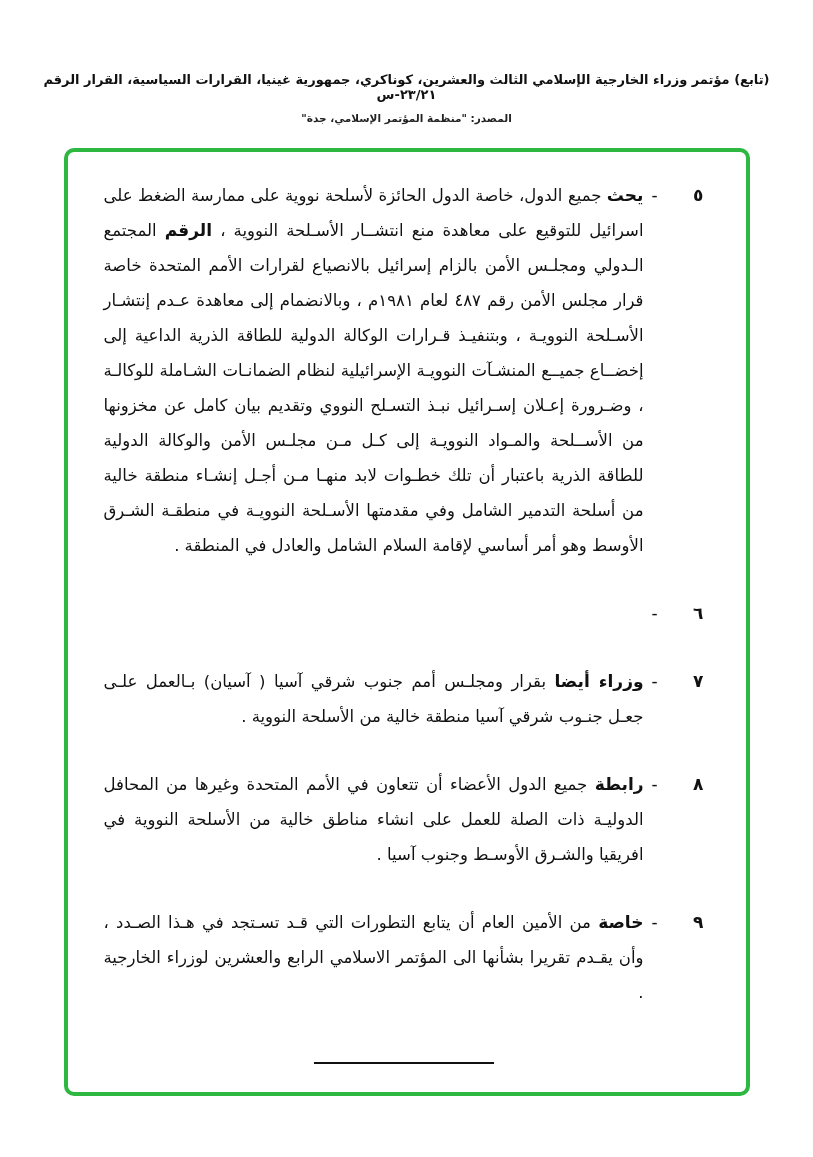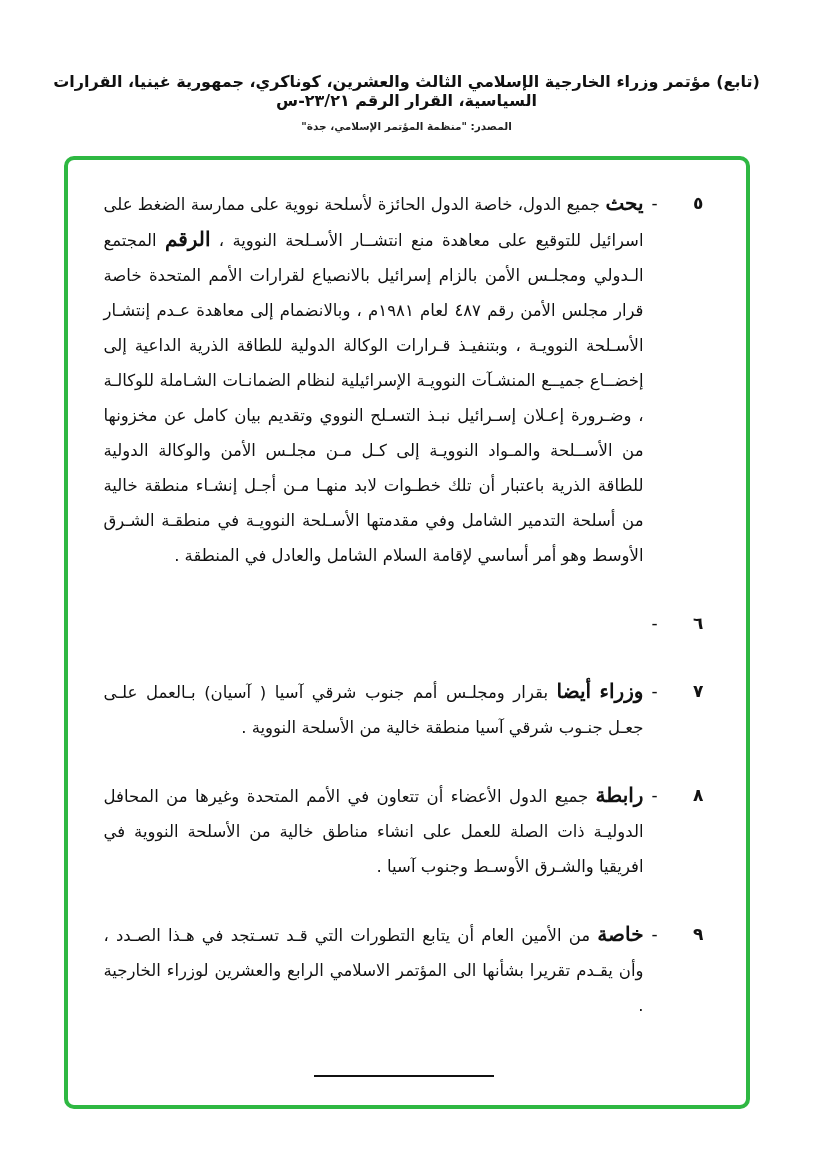--- a/index.html
+++ b/index.html
@@ -16,21 +16,21 @@
     position: relative;
     width: 813px;
     height: 1157px;
     direction: rtl;
   }
   .header {
     padding-top: 72px;
     text-align: center;
   }
   .header-line1 {
-    font-size: 16px;
+    font-size: 13px;
     font-weight: bold;
     letter-spacing: 0.2px;
     padding: 0 40px;
   }
   .header-line2 {
     margin-top: 10px;
     font-size: 10.5px;
     font-weight: bold;
     color: #222;
   }
@@ -60,21 +60,21 @@
     padding-left: 8px;
   }
   .num .dash { font-weight: normal; }
   .text {
     flex: 1;
     font-size: 16.5px;
     line-height: 35px;
     text-align: justify;
     text-justify: inter-word;
   }
-  .lead { font-weight: bold; font-size: 20px; font-family: Liberation Serif, serif; }
+  .lead { font-weight: bold; font-size: 17px; }
   .divider {
     width: 180px;
     border: 0;
     border-top: 2.5px solid #111;
     margin: 52px auto 0 auto;
   }
 </style>
 </head>
 <body>
 

